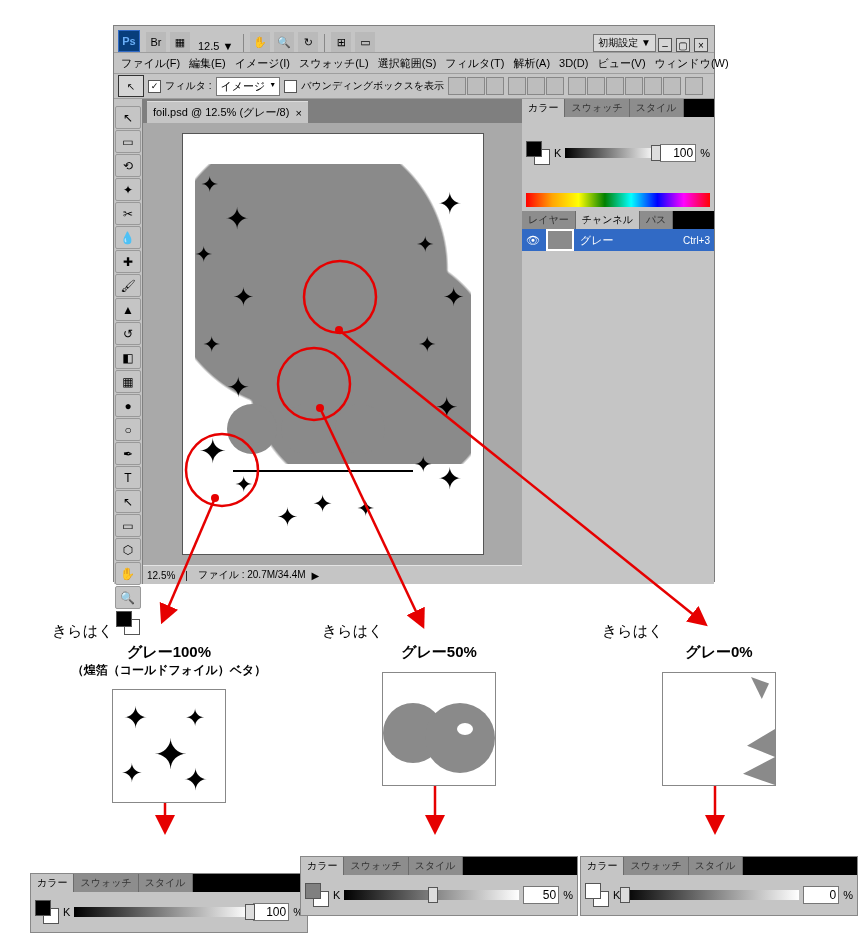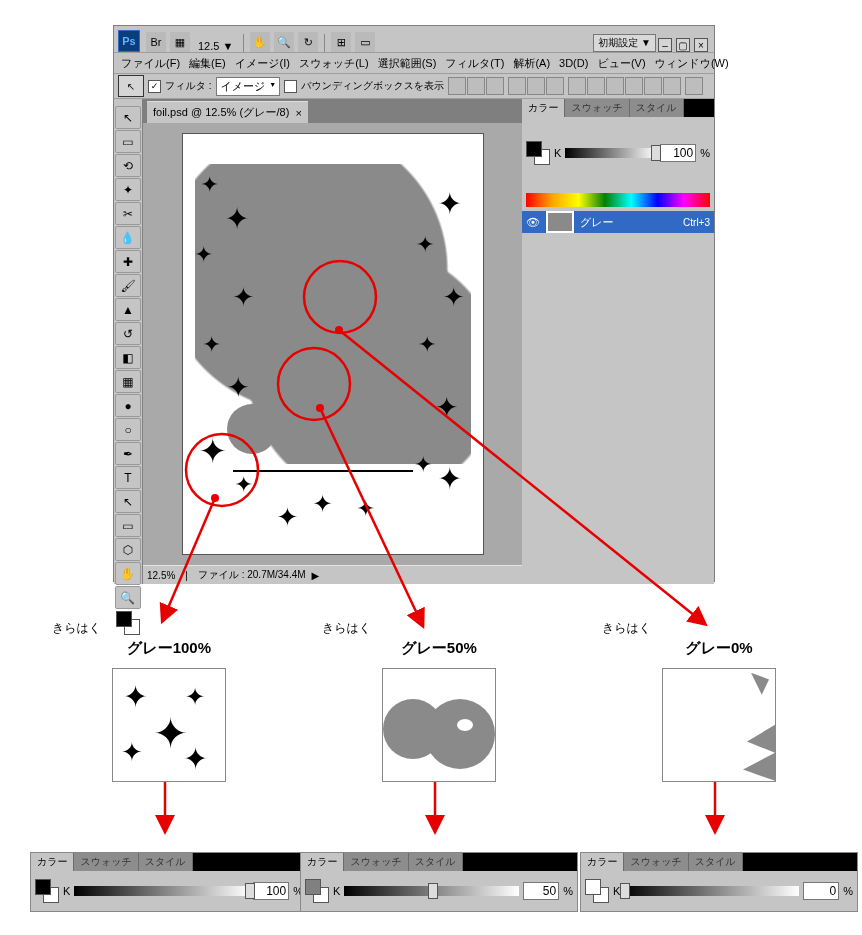--- a/index.html
+++ b/index.html
@@ -290,21 +290,21 @@
   stroke: #e60000; stroke-width: 2.5; fill: none;
 }
 .arrow-head { fill: #e60000; }
 
 .example {
   position: absolute;
   width: 278px;
 }
 .ex-labels { text-align: center; font-size: 12px; line-height: 1.4; }
 .ex-main { font-weight: bold; font-size: 15px; }
-.ruby { font-size: 12px; display: block; }
+.ruby { font-size: 15px; display: block; }
 .ex-thumb {
   width: 112px; height: 112px;
   margin: 10px auto 0;
   border: 1px solid #888;
   background: #fff;
   position: relative;
 }
 .ex-color-panel {
   margin-top: 70px;
   border: 1px solid #888;
@@ -470,20 +470,25 @@
           <div class="slider-rail">
             <div class="slider-thumb" style="left:calc(100% - 5px)"></div>
           </div>
           <div class="percent-box">100</div>
           <span>%</span>
         </div>
         <div class="rainbow-strip"></div>
       </div>
 
 
+      <div class="panel-tabs">
+        <div class="panel-tab">レイヤー</div>
+        <div class="panel-tab active">チャンネル</div>
+        <div class="panel-tab">パス</div>
+      </div>
       <div class="channel-panel-body">
         <div class="channel-row">
           <span>👁</span>
           <div class="chan-thumb"></div>
           <span>グレー</span>
           <span class="chan-sc">Ctrl+3</span>
         </div>
       </div>
 
     </div>
@@ -513,21 +518,21 @@
   <circle cx="165" cy="740" r="5" fill="#e60000"></circle>
   <line x1="165" y1="740" x2="165" y2="825" class="red-arrow" marker-end="url(#arr)"></line>
   <circle cx="435" cy="740" r="5" fill="#e60000"></circle>
   <line x1="435" y1="740" x2="435" y2="825" class="red-arrow" marker-end="url(#arr)"></line>
   <circle cx="715" cy="700" r="5" fill="#e60000"></circle>
   <line x1="715" y1="700" x2="715" y2="825" class="red-arrow" marker-end="url(#arr)"></line>
 </svg>
 
 <div id="examples-root">
     <div class="example" style="left: 30px; top: 620px;">
-      <div class="ex-labels"><span class="ruby" style="text-align: left; padding-left: 22px;">きらはく</span><span class="ex-main">グレー100%</span></div>
+      <div class="ex-labels"><span class="ruby" style="text-align: left; padding-left: 22px;">きらはく</span><span class="ex-main">グレー100%</span><div style="font-weight: bold;">（煌箔（コールドフォイル）ベタ）</div></div>
       <div class="ex-thumb" style="background: rgb(255, 255, 255);">
         <span style="position:absolute;left:10px;top:10px;font-size:30px;color:#000">✦</span>
         <span style="position:absolute;left:40px;top:40px;font-size:42px;color:#000">✦</span>
         <span style="position:absolute;left:72px;top:14px;font-size:24px;color:#000">✦</span>
         <span style="position:absolute;left:8px;top:68px;font-size:26px;color:#000">✦</span>
         <span style="position:absolute;left:70px;top:72px;font-size:30px;color:#000">✦</span>
       </div>
       <div class="ex-color-panel">
         <div class="panel-tabs" style="height: 18px;">
           <div class="panel-tab active">カラー</div>

